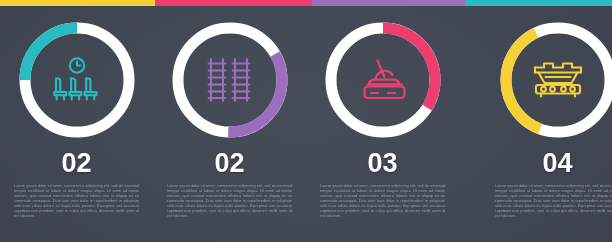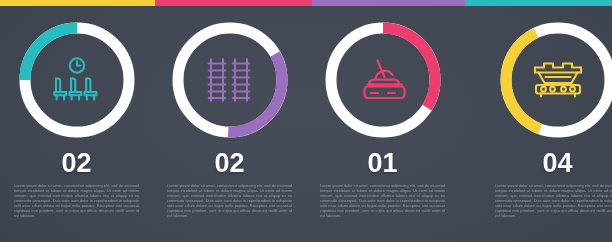--- a/index.html
+++ b/index.html
@@ -116,21 +116,21 @@
         <g>
           <path d="M23.5 3.5 L30.5 20"></path>
           <path d="M21 22.5 q2.5 -8 9 -8.6 q6 -0.6 8.6 4.2"></path>
           <path d="M15 27.5 q0 -4.2 4.6 -4.8 h21 q4.4 0.6 4.4 4.8 z"></path>
           <path d="M13.5 27.5 h34.5"></path>
           <rect x="10.5" y="29.5" width="40" height="11.5" rx="3.2"></rect>
           <path d="M17 36 h7 M34 36 h7"></path>
         </g>
       </svg>
     </div>
-    <div class="num">01</div>
+    <div class="num">03</div>
     <div class="body">Lorem ipsum dolor sit amet, consectetur adipiscing elit, sed do eiusmod tempor incididunt ut labore et dolore magna aliqua. Ut enim ad minim veniam, quis nostrud exercitation ullamco laboris nisi ut aliquip ex ea commodo consequat. Duis aute irure dolor in reprehenderit in voluptate velit esse cillum dolore eu fugiat nulla pariatur. Excepteur sint occaecat cupidatat non proident, sunt in culpa qui officia deserunt mollit anim id est laborum.</div>
   </div>
 
   <div class="col c3">
     <div class="ringwrap">
       <svg width="124" height="124" viewBox="0 0 124 124">
         <circle cx="62" cy="62" r="52" fill="none" stroke="#ffffff" stroke-width="11"></circle>
         <path id="arc3" fill="none" stroke-width="11" stroke-linecap="butt" d="M 44.21 110.86 A 52 52 0 0 1 40.02 14.87" stroke="#f6d037"></path>
       </svg>
     </div>

